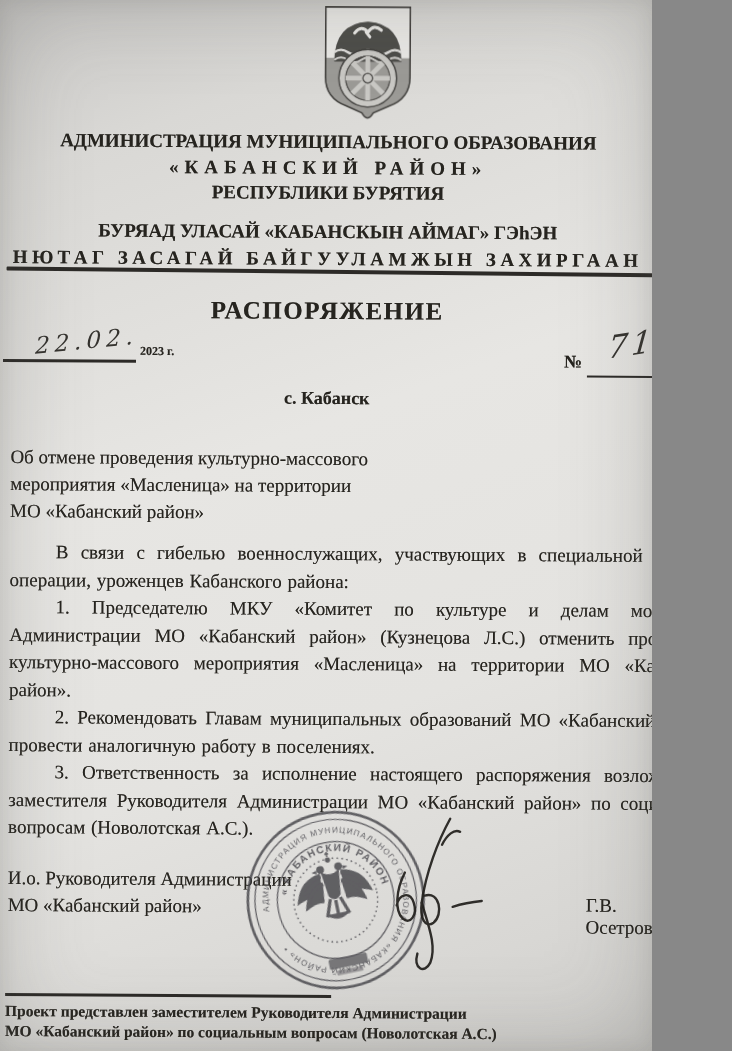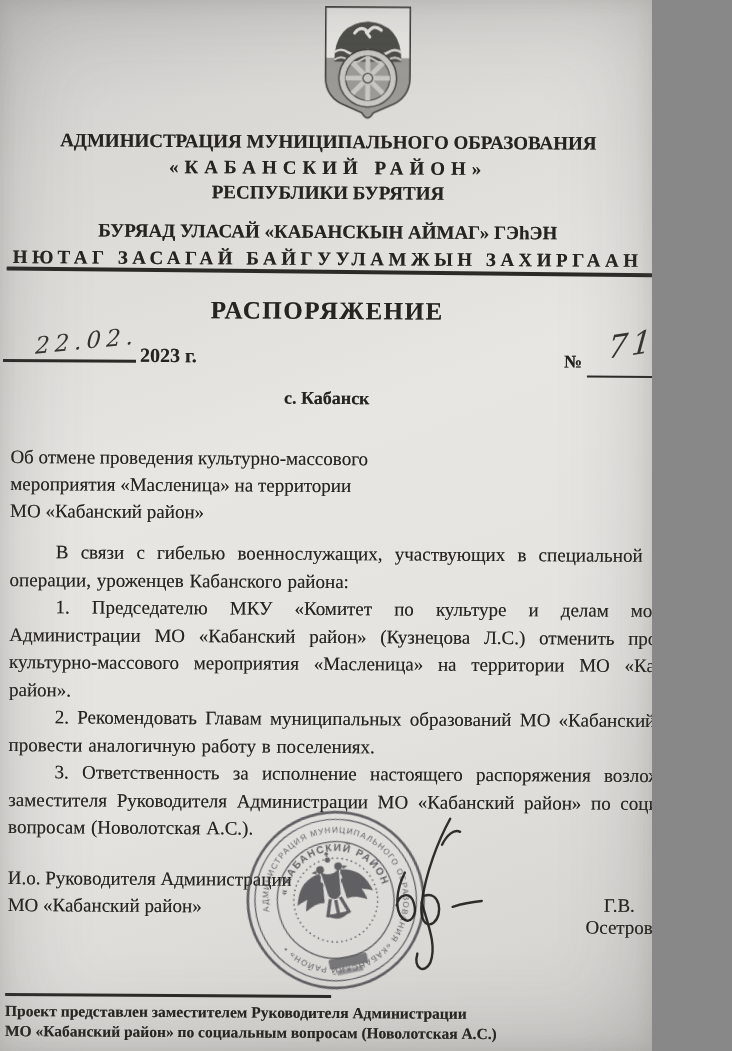--- a/index.html
+++ b/index.html
@@ -18,30 +18,30 @@
   .header{top:130px;line-height:23px;}
   .h2{letter-spacing:6px;margin-top:3px;}
   .h3{margin-top:2px;}
   .h4{margin-top:16px;}
   .h5{letter-spacing:4.5px;margin-top:4px;}
   .thick-rule{left:5px;top:270px;width:714px;height:4px;background:#2c2a27;transform:rotate(.25deg);border-radius:1px;}
   .doc-title{top:297px;font-size:25px;font-weight:bold;letter-spacing:1.5px;}
   .hand{font-family:"DejaVu Serif",serif;font-style:italic;color:#35332f;}
   .date-hand{left:34px;top:329px;font-size:23px;letter-spacing:5px;transform:rotate(-6deg) skewX(-8deg);}
   .date-line{left:2px;top:361px;width:133px;height:2.5px;background:#2c2a27;}
-  .date-year{left:139px;top:345px;font-size:20px;font-weight:bold;font-family:Liberation Serif, serif;}
+  .date-year{left:139px;top:345px;font-size:12px;font-weight:bold;font-family:Liberation Serif, serif;}
   .num-label{left:563px;top:350px;font-size:18px;font-weight:bold;}
   .num-line{left:586px;top:374px;width:116px;height:2px;background:#2c2a27;}
   .num-hand{left:607px;top:324px;font-size:31px;letter-spacing:4px;transform:rotate(-9deg) skewX(-14deg);}
   .place{top:388px;font-size:18px;font-weight:bold;}
   .subject{left:10px;top:445px;font-size:19px;line-height:27px;white-space:nowrap;}
   .body-text{left:10px;top:540px;width:712px;font-size:19px;line-height:27.5px;text-align:justify;}
   .body-text p{margin:0;text-indent:46px;word-spacing:1px;}
   .sign-pos{left:10px;top:866px;font-size:19px;line-height:27px;}
-  .sign-name{left:588px;top:893px;font-size:19px;text-align:center;}
+  .sign-name{left:588px;top:893px;font-size:19px;}
   .stamp-wrap{left:246px;top:808px;width:184px;height:184px;opacity:.82;}
   .sig-wrap{left:352px;top:810px;width:156px;height:168px;}
   .footer{left:8px;top:995px;}
   .footer-rule{width:326px;height:2.5px;background:#2c2a27;margin-bottom:5px;}
   .footer-line{font-size:15.5px;font-weight:bold;line-height:20px;white-space:nowrap;}
   svg{display:block;}
 </style>
 </head>
 <body>
 

